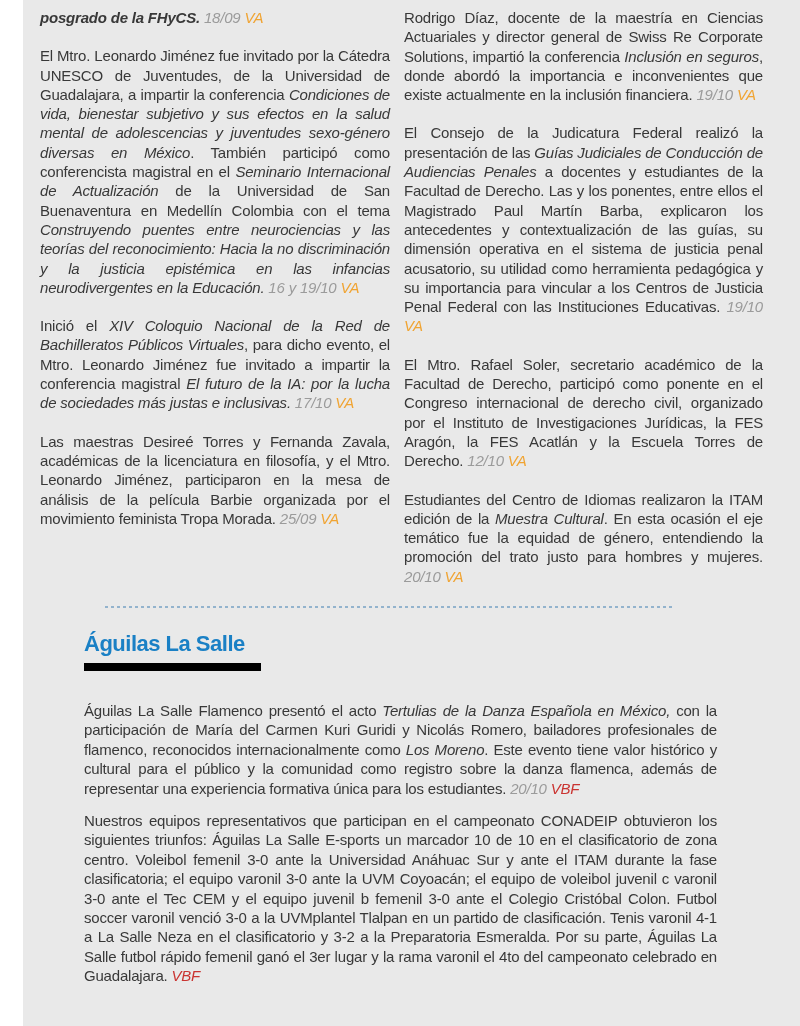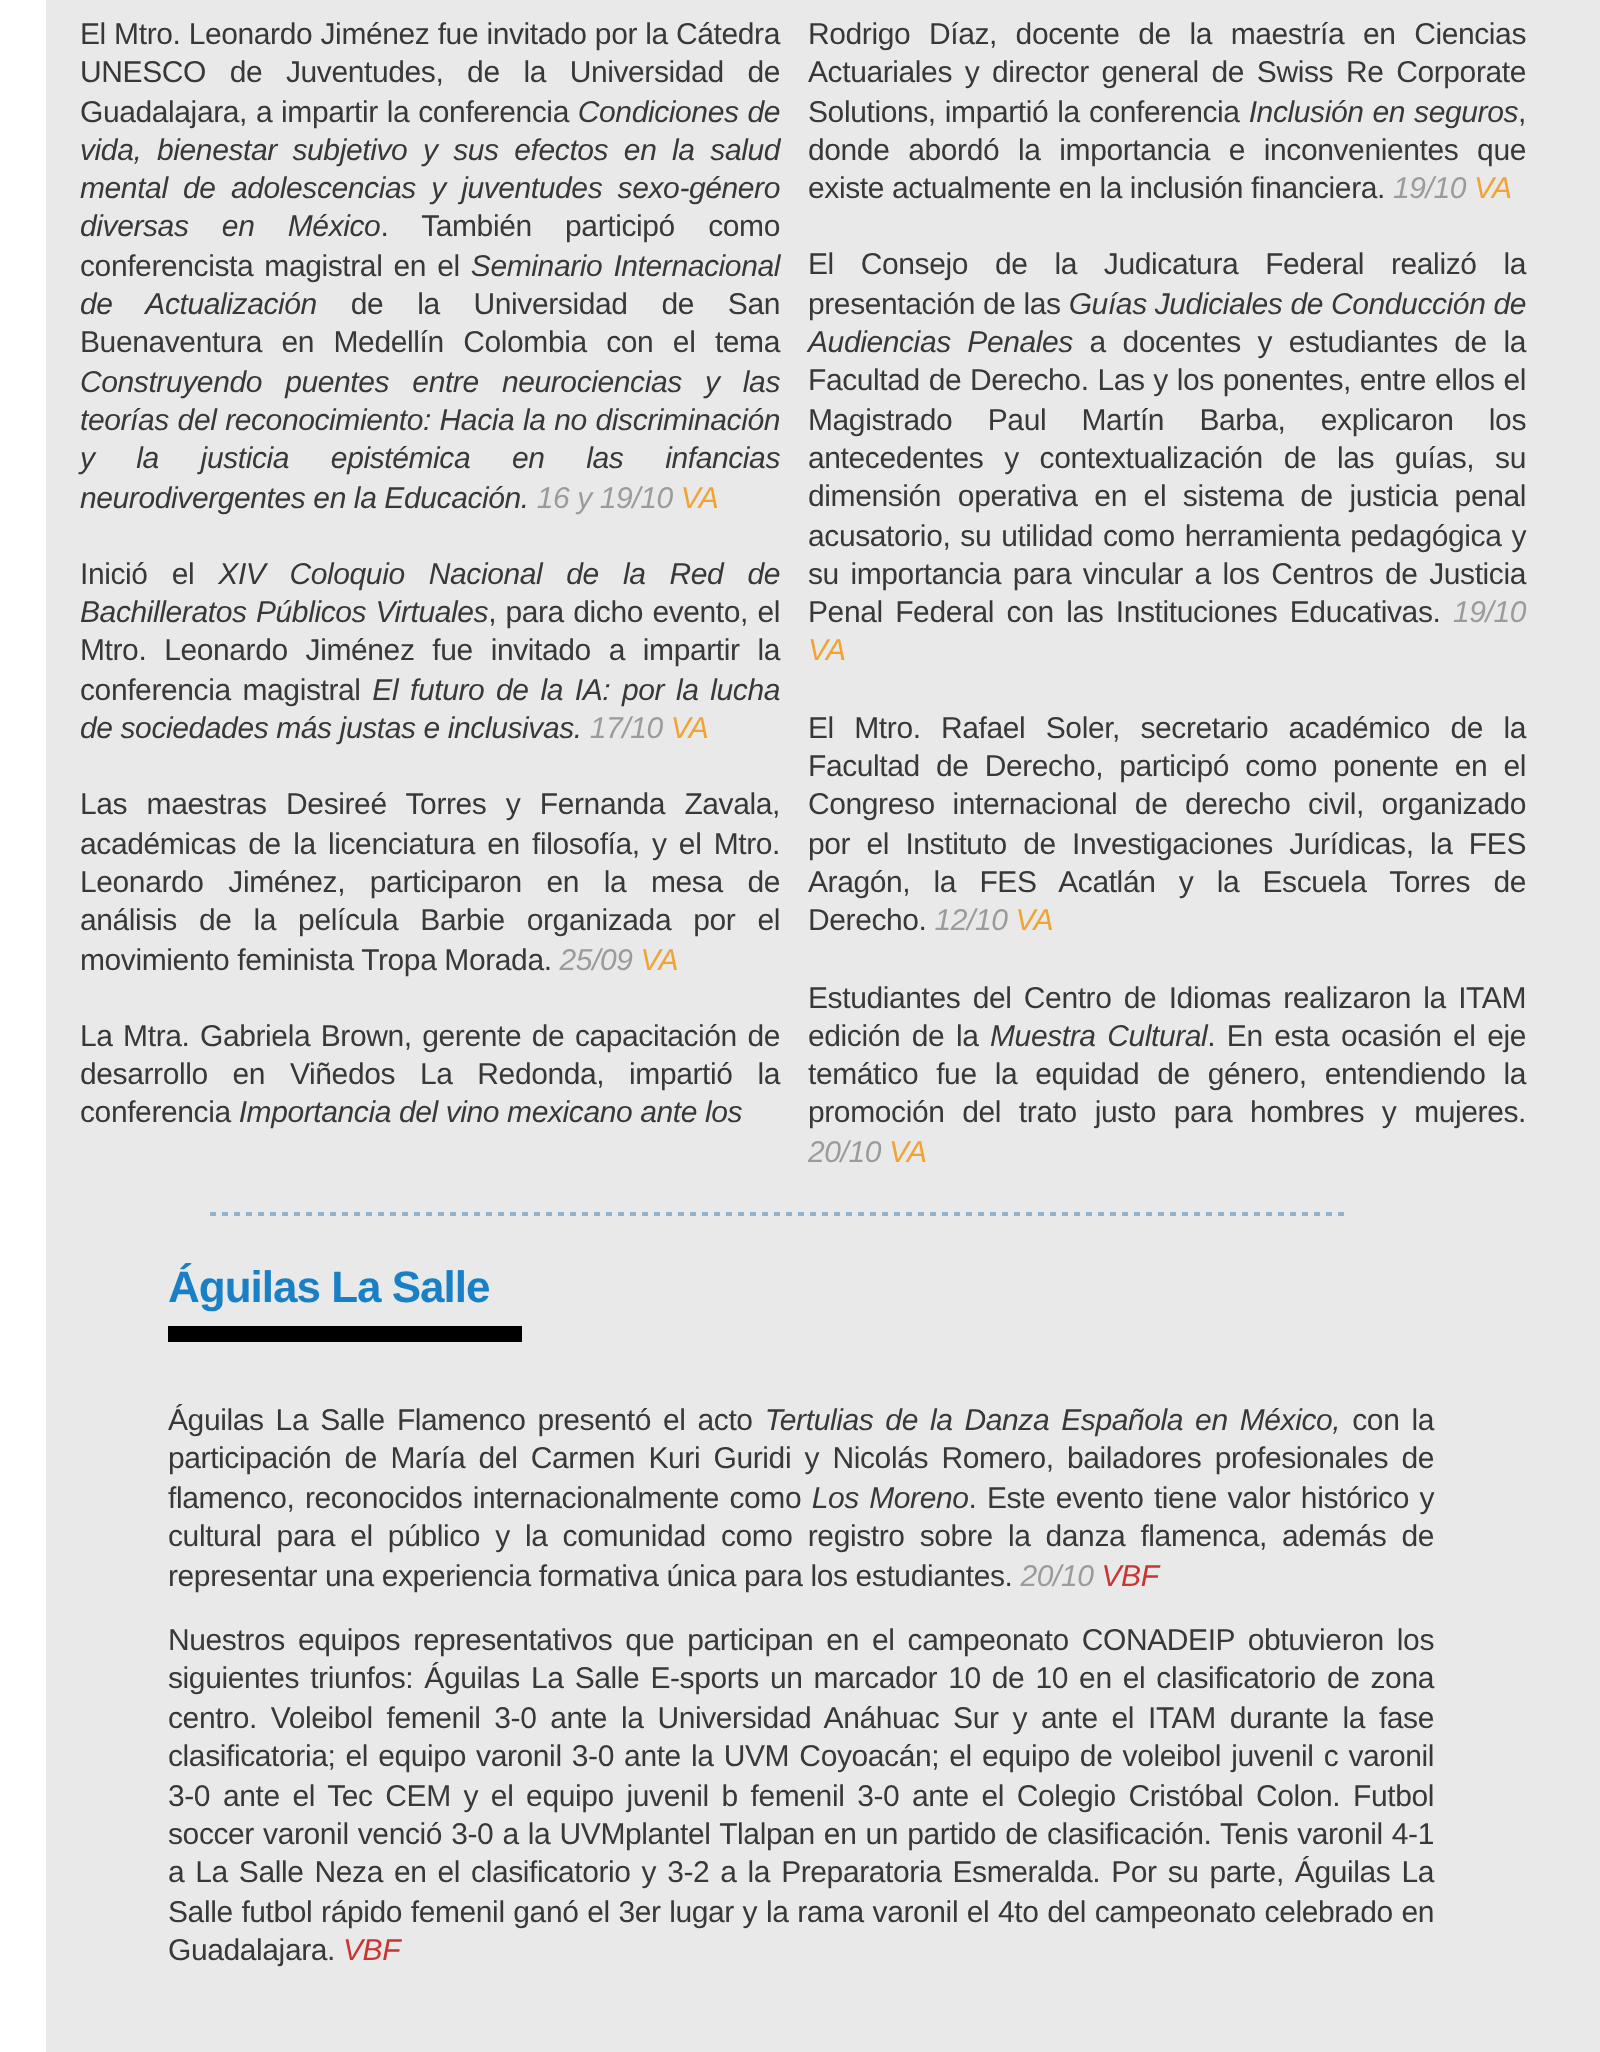--- a/index.html
+++ b/index.html
@@ -56,24 +56,24 @@
   .va{font-style:italic;color:var(--credit-va);}
   .vbf{font-style:italic;color:var(--credit-vbf);}
 </style>
 </head>
 <body>
 
 <div class="page">
   <div class="white-strip"></div>
 
   <div class="col col-left">
+      <p><span class="bit">posgrado de la FHyCS. </span><span class="date">18/09 </span><span class="va">VA</span></p>
       <p><span>El Mtro. Leonardo Jiménez fue invitado por la Cátedra UNESCO de Juventudes, de la Universidad de Guadalajara, a impartir la conferencia </span><span class="it">Condiciones de vida, bienestar subjetivo y sus efectos en la salud mental de adolescencias y juventudes sexo-género diversas en México</span><span>. También participó como conferencista magistral en el </span><span class="it">Seminario Internacional de Actualización</span><span> de la Universidad de San Buenaventura en Medellín Colombia con el tema </span><span class="it">Construyendo puentes entre neurociencias y las teorías del reconocimiento: Hacia la no discriminación y la justicia epistémica en las infancias neurodivergentes en la Educación.</span><span class="date"> 16 y 19/10 </span><span class="va">VA</span></p>
       <p><span>Inició el </span><span class="it">XIV Coloquio Nacional de la Red de Bachilleratos Públicos Virtuales</span><span>, para dicho evento, el Mtro. Leonardo Jiménez fue invitado a impartir la conferencia magistral </span><span class="it">El futuro de la IA: por la lucha de sociedades más justas e inclusivas.</span><span class="date"> 17/10 </span><span class="va">VA</span></p>
       <p><span>Las maestras Desireé Torres y Fernanda Zavala, académicas de la licenciatura en filosofía, y el Mtro. Leonardo Jiménez, participaron en la mesa de análisis de la película Barbie organizada por el movimiento feminista Tropa Morada. </span><span class="date">25/09 </span><span class="va">VA</span></p>
-      <p><span>La Mtra. Gabriela Brown, gerente de capacitación de desarrollo en Viñedos La Redonda, impartió la conferencia </span><span class="it">Importancia del vino mexicano ante los</span></p>
     </div>
 
   <div class="col col-right">
       <p><span>Rodrigo Díaz, docente de la maestría en Ciencias Actuariales y director general de Swiss Re Corporate Solutions, impartió la conferencia </span><span class="it">Inclusión en seguros</span><span>, donde abordó la importancia e inconvenientes que existe actualmente en la inclusión financiera. </span><span class="date">19/10 </span><span class="va">VA</span></p>
       <p><span>El Consejo de la Judicatura Federal realizó la presentación de las </span><span class="it">Guías Judiciales de Conducción de Audiencias Penales</span><span> a docentes y estudiantes de la Facultad de Derecho. Las y los ponentes, entre ellos el Magistrado Paul Martín Barba, explicaron los antecedentes y contextualización de las guías, su dimensión operativa en el sistema de justicia penal acusatorio, su utilidad como herramienta pedagógica y su importancia para vincular a los Centros de Justicia Penal Federal con las Instituciones Educativas. </span><span class="date">19/10 </span><span class="va">VA</span></p>
       <p><span>El Mtro. Rafael Soler, secretario académico de la Facultad de Derecho, participó como ponente en el Congreso internacional de derecho civil, organizado por el Instituto de Investigaciones Jurídicas, la FES Aragón, la FES Acatlán y la Escuela Torres de Derecho. </span><span class="date">12/10 </span><span class="va">VA</span></p>
       <p><span>Estudiantes del Centro de Idiomas realizaron la ITAM edición de la </span><span class="it">Muestra Cultural</span><span>. En esta ocasión el eje temático fue la equidad de género, entendiendo la promoción del trato justo para hombres y mujeres. </span><span class="date">20/10 </span><span class="va">VA</span></p>
     </div>
 
   <div class="divider"></div>

